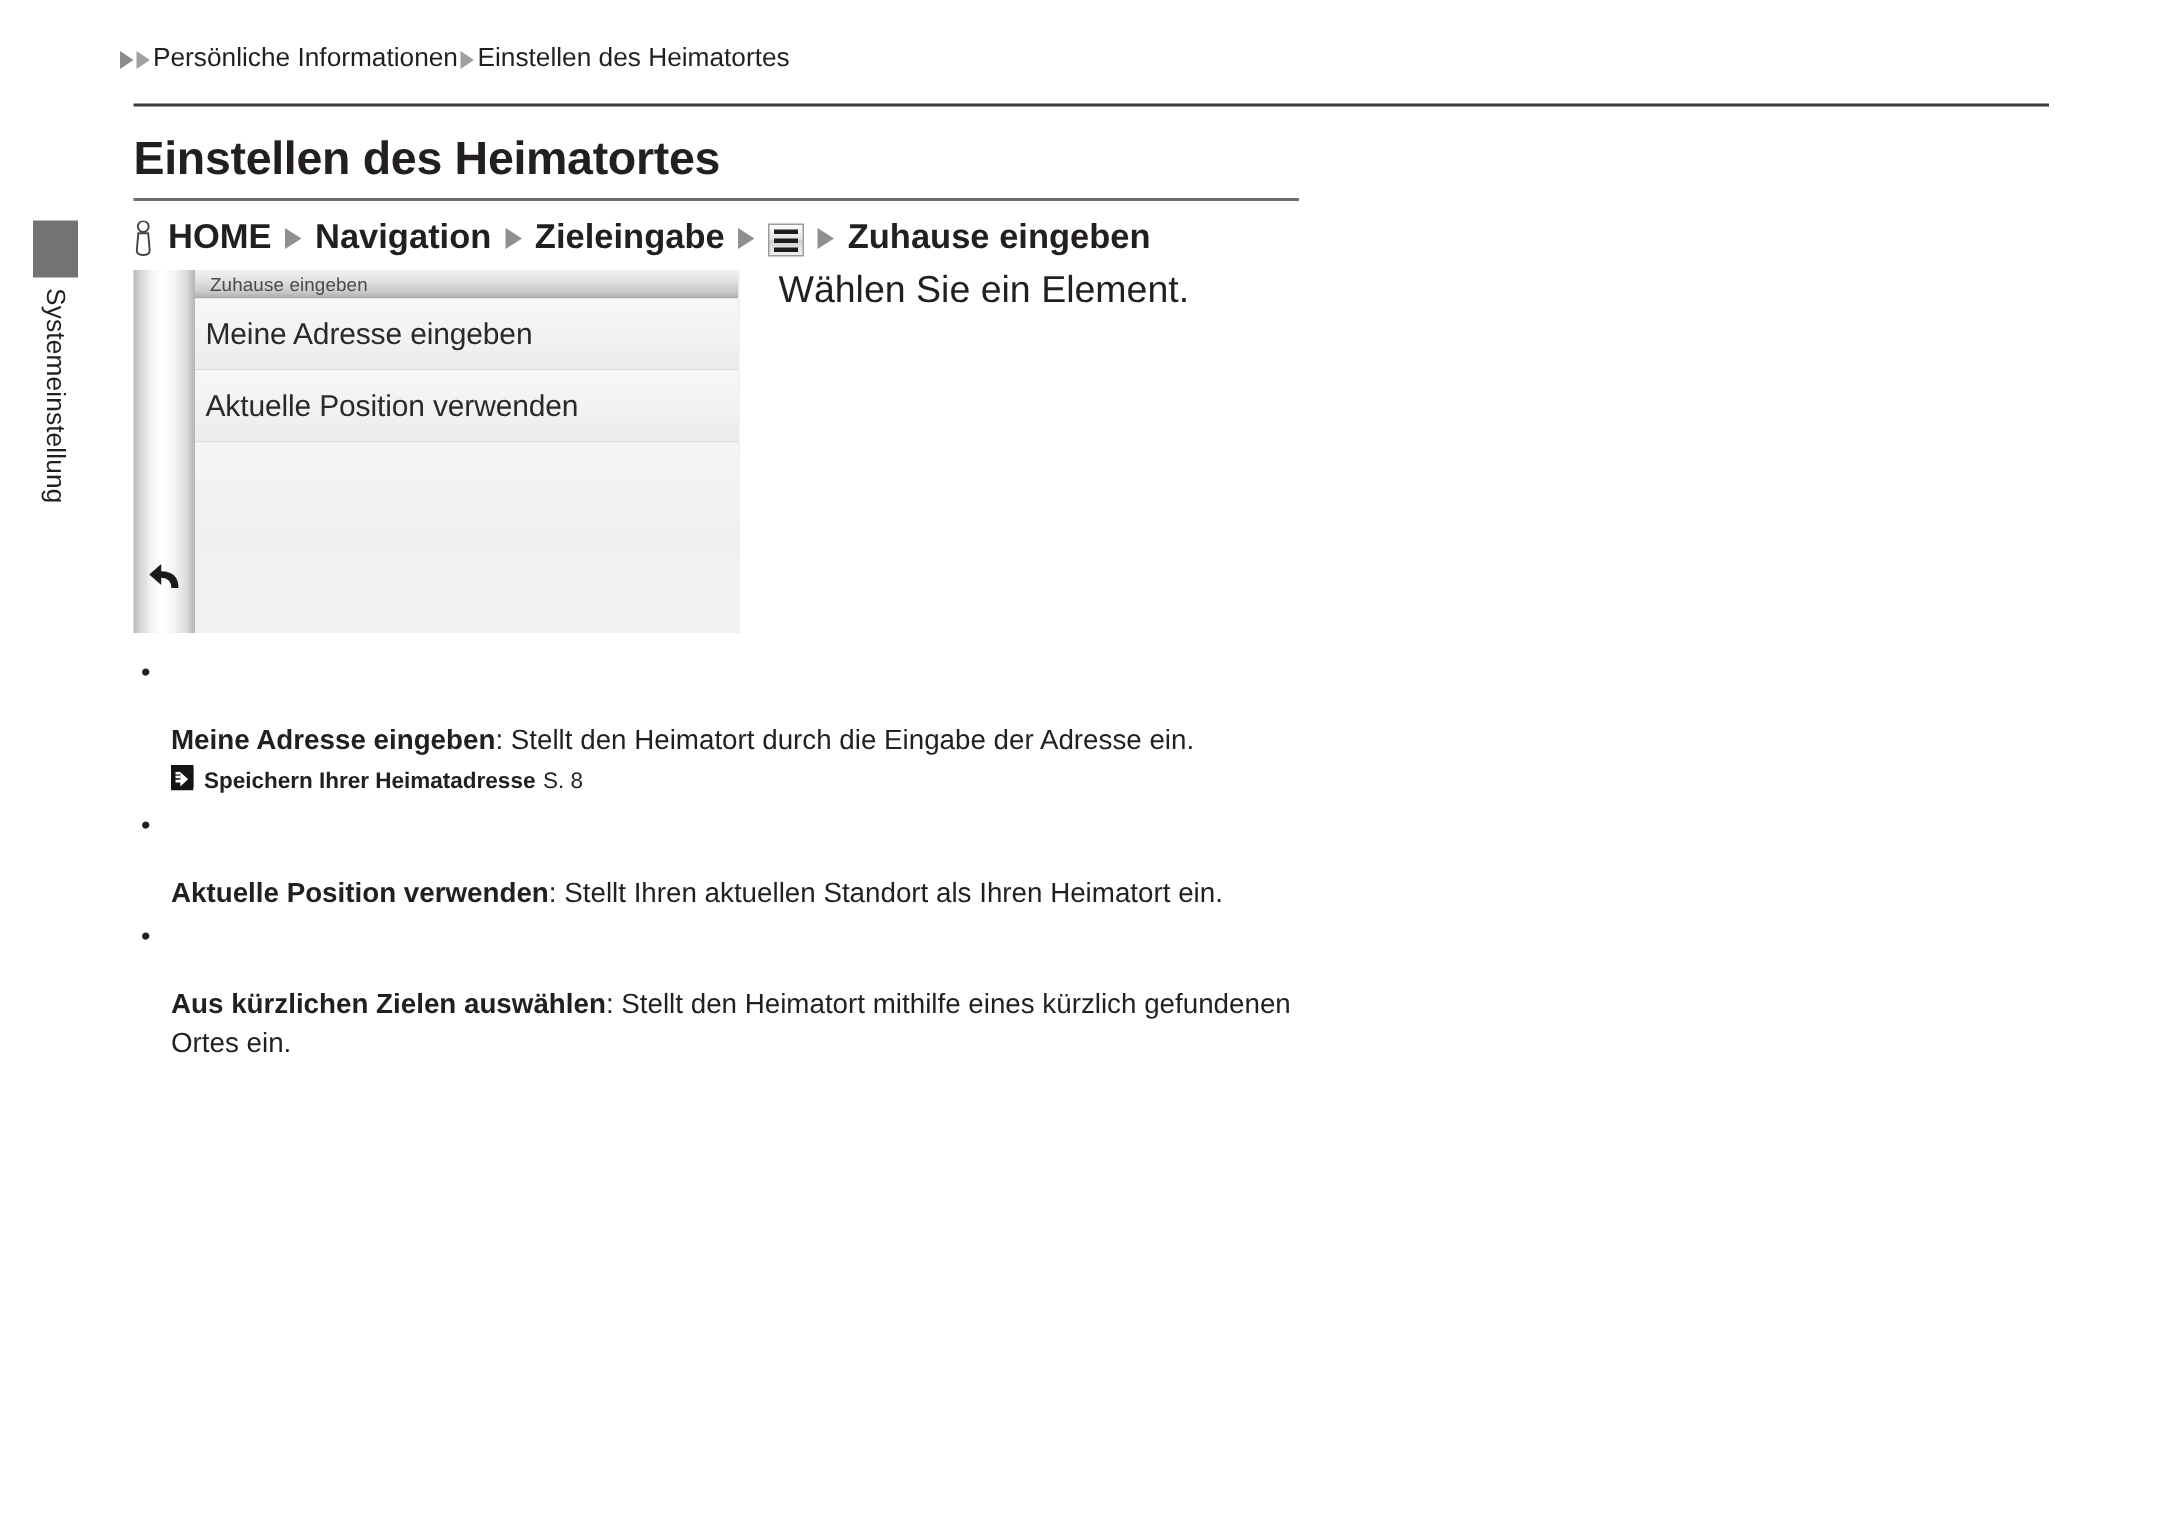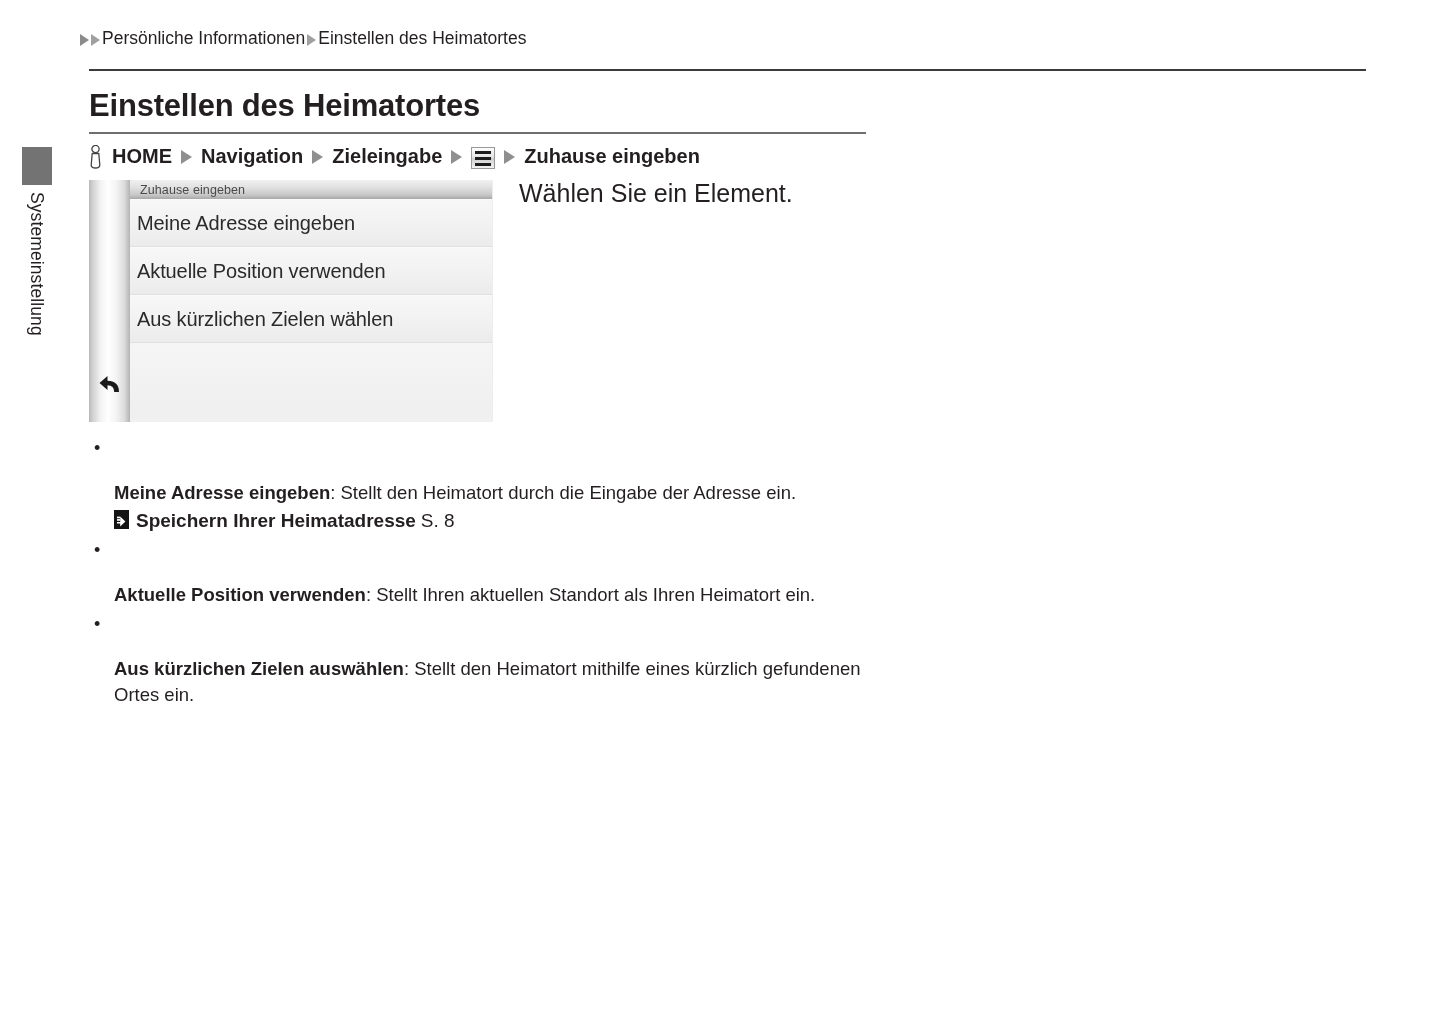--- a/index.html
+++ b/index.html
@@ -96,21 +96,21 @@
     background: #6f6f6f;
   }
 
   
   #oppath {
     position: absolute;
     left: 89px;
     top: 144px;
     display: flex;
     align-items: center;
-    font-size: 20px;
+    font-size: 23px;
     font-weight: bold;
     color: #231f20;
   }
   #oppath .step { padding: 0 4px; white-space: nowrap; }
   #oppath .tri {
     display: inline-block;
     width: 0; height: 0;
     border-left: 11px solid #8f8f8f;
     border-top: 7px solid transparent;
     border-bottom: 7px solid transparent;
@@ -250,21 +250,21 @@
     font-size: 18px;
     line-height: 26px;
   }
   .bullet-text { flex: 1; margin-top: 45px; }
   .bullet-text b { font-weight: bold; }
   .xref {
     display: flex;
     align-items: baseline;
     margin-top: 2px;
     margin-left: 25px;
-    font-size: 19px;
+    font-size: 15px;
   }
   .xref-icon {
     display: inline-block;
     width: 15px; height: 15px;
     background: #141414;
     margin-right: 7px;
     position: relative;
     top: 2px;
     flex: 0 0 15px;
   }
@@ -334,23 +334,20 @@
   <div id="nav-body">
     <div id="nav-titlebar">
       <span>Zuhause eingeben</span>
     </div>
     <div class="nav-row">
       <span>Meine Adresse eingeben</span>
     </div>
     <div class="nav-row">
       <span>Aktuelle Position verwenden</span>
     </div>
-    <div class="nav-row">
-      <span>Aus kürzlichen Zielen wählen</span>
-    </div>
     <div id="nav-blank"></div>
   </div>
 </div>
 
 <div id="instruction">Wählen Sie ein Element.</div>
 
 <div id="body-copy">
 
   <div class="bullet-item">
     <div class="bullet-dot">•</div>

